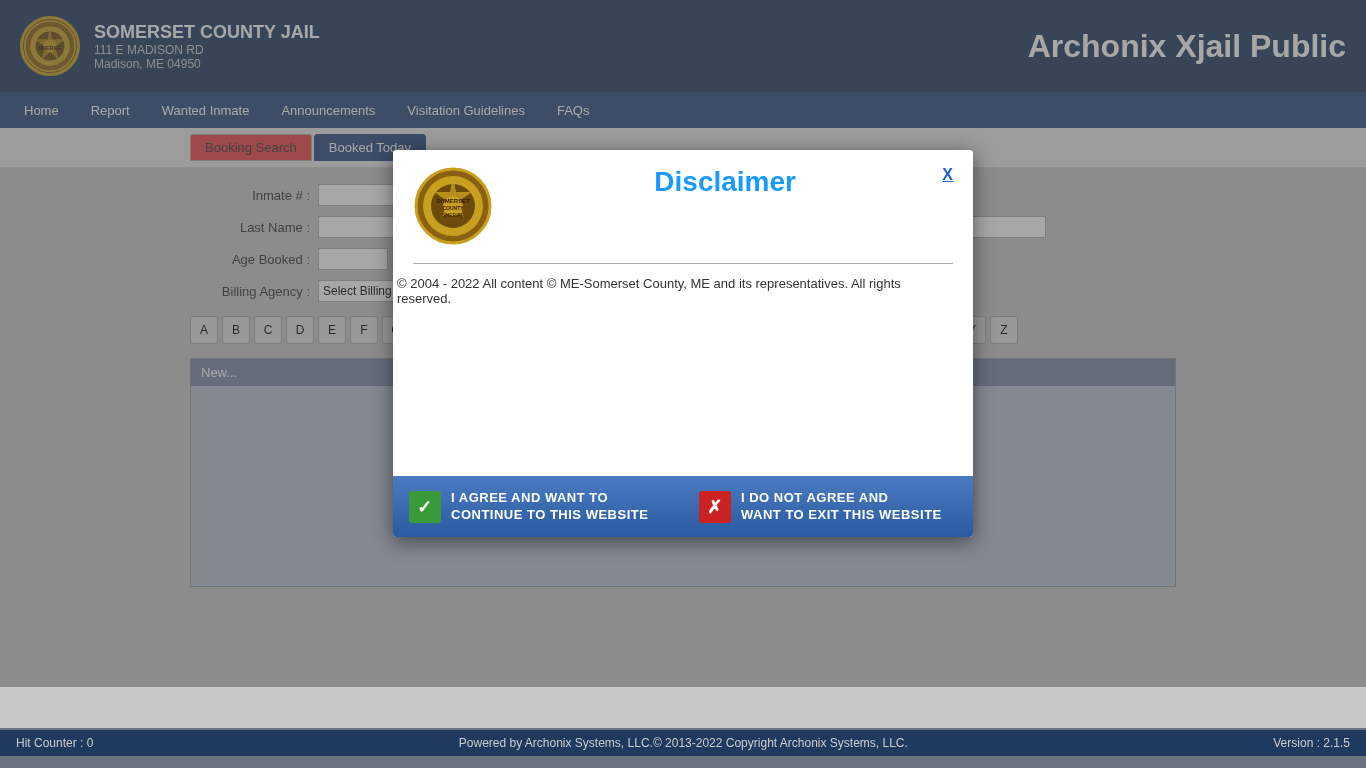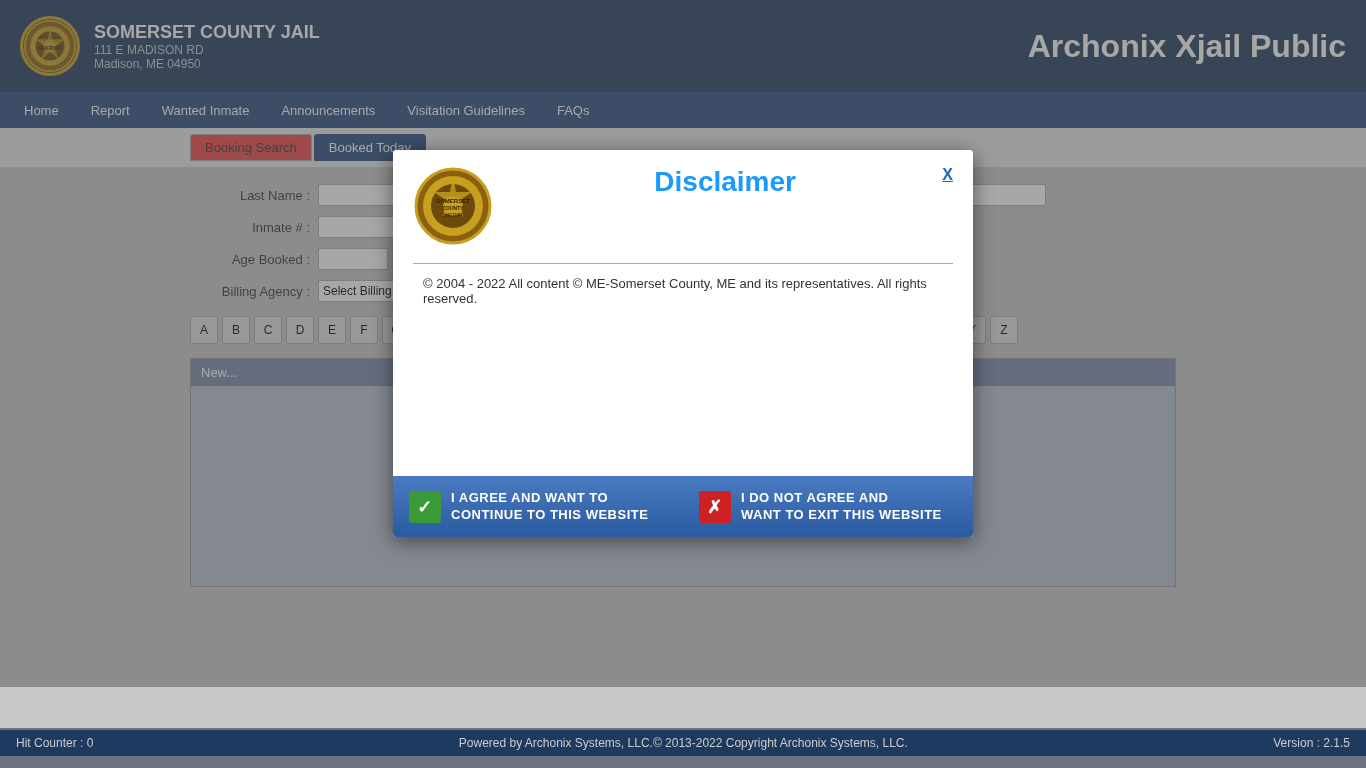--- a/index.html
+++ b/index.html
@@ -182,21 +182,21 @@
       color: #1a9aff;
       font-size: 28px;
       font-weight: bold;
     }
     .modal-divider {
       border: none;
       border-top: 1px solid #aaa;
       margin: 12px 20px;
     }
     .modal-body {
-      padding: 0 20px 16px 30px;
+      padding: 0 20px 16px 4px;
       min-height: 200px;
     }
     .modal-copyright {
       font-size: 13px;
       color: #333;
       margin-bottom: 10px;
     }
     .modal-footer {
       display: flex;
       gap: 0;
@@ -284,27 +284,27 @@
   <div class="nav-item">FAQs</div>
 </nav>
 
 <div class="sub-tabs">
   <div class="sub-tab">Booking Search</div>
   <div class="sub-tab active">Booked Today</div>
 </div>
 
 <div class="main-content">
   <div class="form-row">
+    <label class="form-label">Inmate # :</label>
+    <input class="form-input" type="text" style="">
+  </div>
+  <div class="form-row">
     <label class="form-label">Last Name :</label>
     <input class="form-input" type="text" style="">
     <input class="form-input form-input-wide" type="text" style="">
-  </div>
-  <div class="form-row">
-    <label class="form-label">Inmate # :</label>
-    <input class="form-input" type="text" style="">
   </div>
   <div class="form-row">
     <label class="form-label">Age Booked :</label>
     <input class="form-input" style="width: 70px;" type="text">
     <label class="form-label" style="width:40px;text-align:left">To :</label>
     <input class="form-input" style="width: 70px;" type="text">
   </div>
   <div class="form-row">
     <label class="form-label">Billing Agency :</label>
     <select class="form-select">

